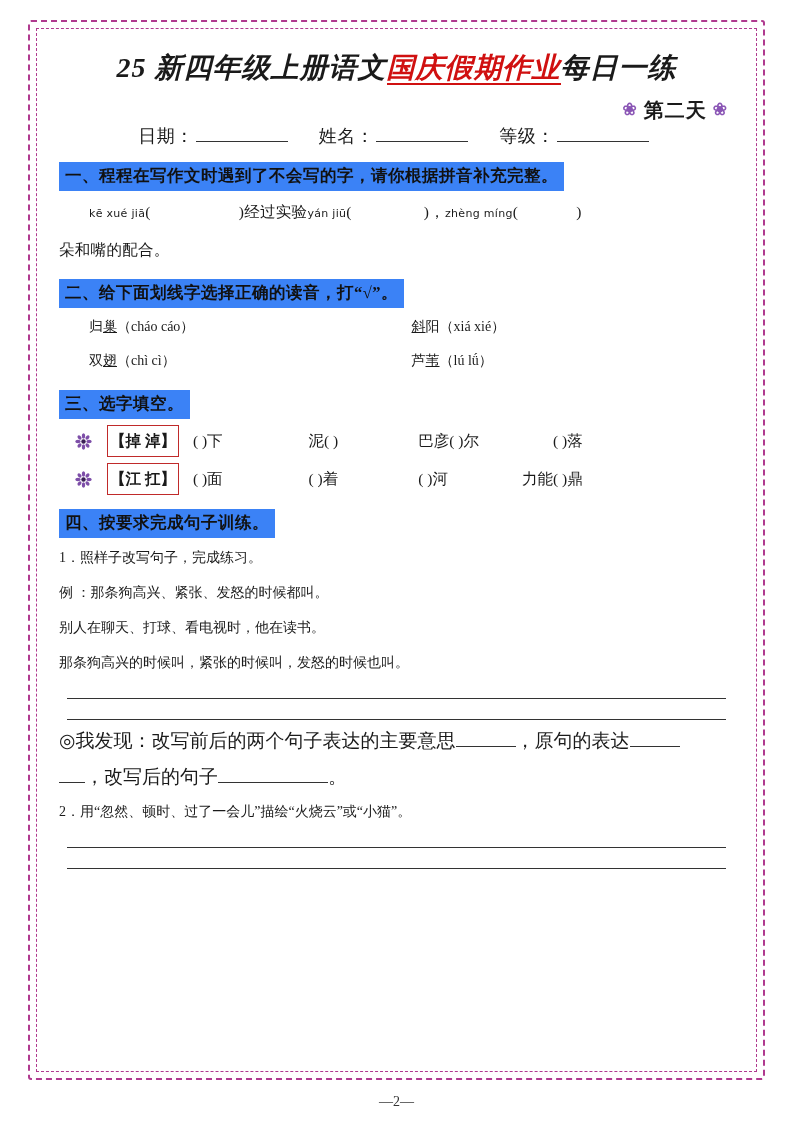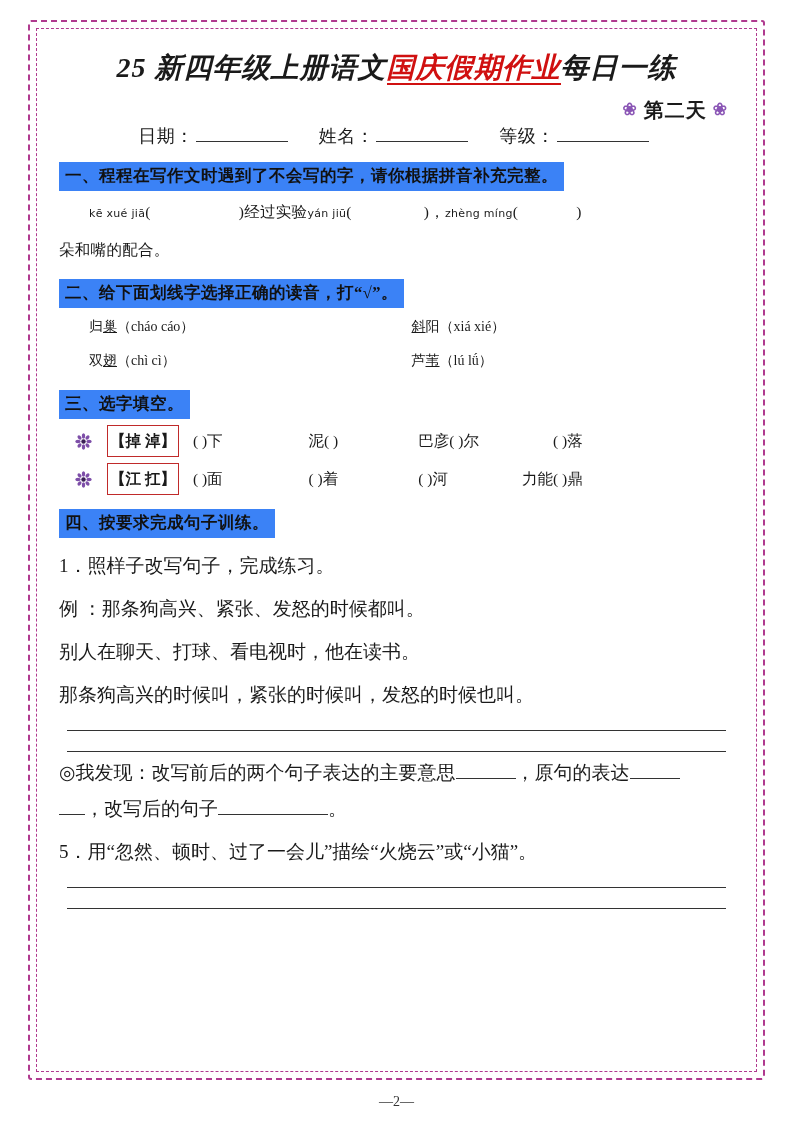--- a/index.html
+++ b/index.html
@@ -129,23 +129,23 @@
     font-weight: bold;
     color: #1a1a1a;
     margin-right: 2px;
     white-space: nowrap;
   }
   .pick-row .seg { white-space: nowrap; }
   .s1 { display: inline-block; width: 62px; }
   .s2 { display: inline-block; width: 56px; }
   .s3 { display: inline-block; width: 50px; }
   .q-line {
-    font-size: 19px;
+    font-size: 14px;
     line-height: 31px;
-    margin-top: 12px;
+    margin-top: 4px;
   }
   .blank-line {
     border-bottom: 1px solid #333;
     height: 0;
     margin: 20px 8px 0 8px;
   }
   .note-line {
     font-size: 19px;
     line-height: 30px;
     color: #1a1a1a;
@@ -273,20 +273,20 @@
     <div class="blank-line"></div>
     <div class="blank-line"></div>
 
     <div class="note-line">
       <span>◎我发现：改写前后的两个句子表达的主要意思</span><span class="inline-blank ib-60"></span><span>，原句的表达</span><span class="inline-blank ib-50"></span>
     </div>
     <div class="note-line">
       <span class="inline-blank ib-26"></span><span>，改写后的句子</span><span class="inline-blank ib-110"></span><span>。</span>
     </div>
 
-    <div class="q-line">5．用“忽然、顿时、过了一会儿”描绘“火烧云”或“小猫”。</div>
+    <div class="q-line">2．用“忽然、顿时、过了一会儿”描绘“火烧云”或“小猫”。</div>
 
     <div class="blank-line"></div>
     <div class="blank-line"></div>
 
   </div>
   <div class="footer">—2—</div>
 </div>
 
 </body></html>

